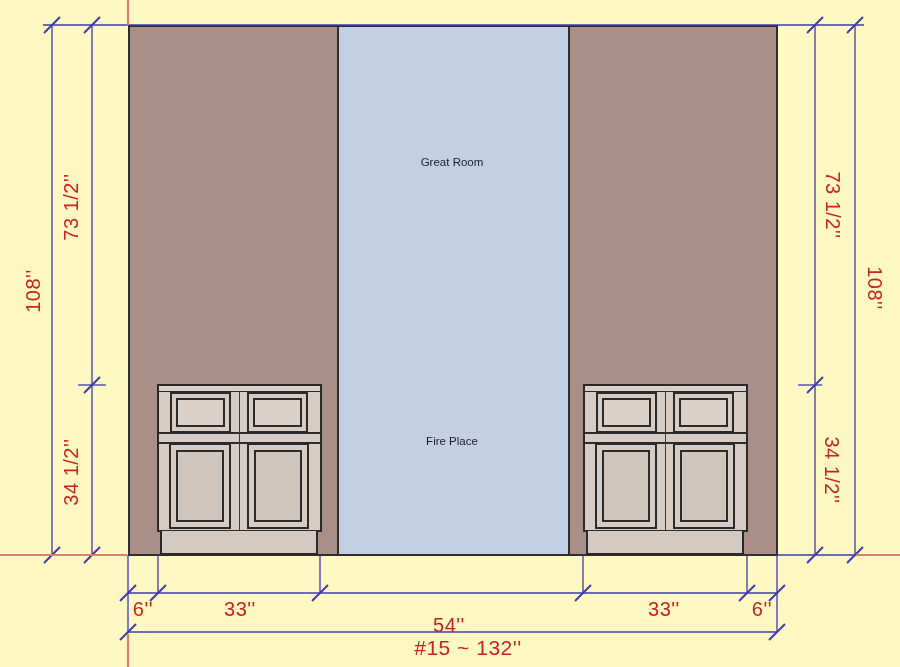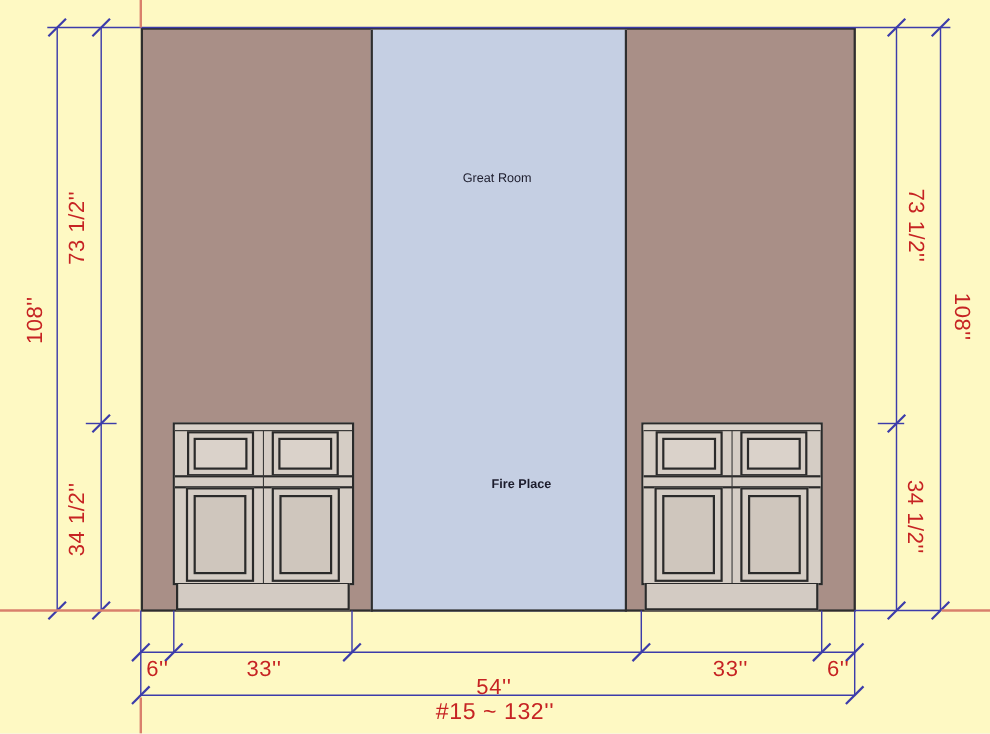--- a/index.html
+++ b/index.html
@@ -16,21 +16,21 @@
   .opening {
     position:absolute; left:337px; top:27px; width:233px; height:529px;
     background:#c5cfe3; box-sizing:border-box;
     border-left:2px solid #2e2e2e; border-right:2px solid #2e2e2e; border-bottom:2px solid #2e2e2e;
   }
   .room-label {
     position:absolute; transform:translate(-50%,-50%);
     font-size:11.5px; color:#1c1c2c; white-space:nowrap;
   }
   .great { left:452px; top:162px; }
-  .fire  { left:474px; top:441px;font-weight:bold; }
+  .fire  { left:452px; top:441px; }
   
   .cabinet { position:absolute; top:384px; width:165px; height:171px; }
   .cab-left  { left:157px; }
   .cab-right { left:583px; }
   .cab-body {
     position:absolute; left:0; top:0; width:165px; height:148px;
     background:#d5cdc5; border:2px solid #2a2a2a; box-sizing:border-box;
   }
   .cab-top {
     position:absolute; left:0; top:0; width:100%; height:5px;
@@ -76,21 +76,21 @@
   .d-l-73  { left:71px;  top:207px; }
   .d-l-34  { left:71px;  top:472px; }
   .d-r-73  { left:832px; top:205px; }
   .d-r-34  { left:831px; top:470px; }
   .d-r-108 { left:874px; top:288px; }
   .d-b-0 { left:143px; top:609px; }
   .d-b-1 { left:240px; top:609px; }
   .d-b-2 { left:449px; top:609px;margin-top:16px; }
   .d-b-3 { left:664px; top:609px; }
   .d-b-4 { left:762px; top:609px; }
-  .d-overall { left:450px; top:648px; font-size:21px; }
+  .d-overall { left:468px; top:648px; font-size:21px; }
   svg.lines { position:absolute; left:0; top:0; pointer-events:none; }
 </style>
 </head>
 <body>
 
 <div id="canvas">
 
   <div class="wall"></div>
 
   <div class="opening"></div>

